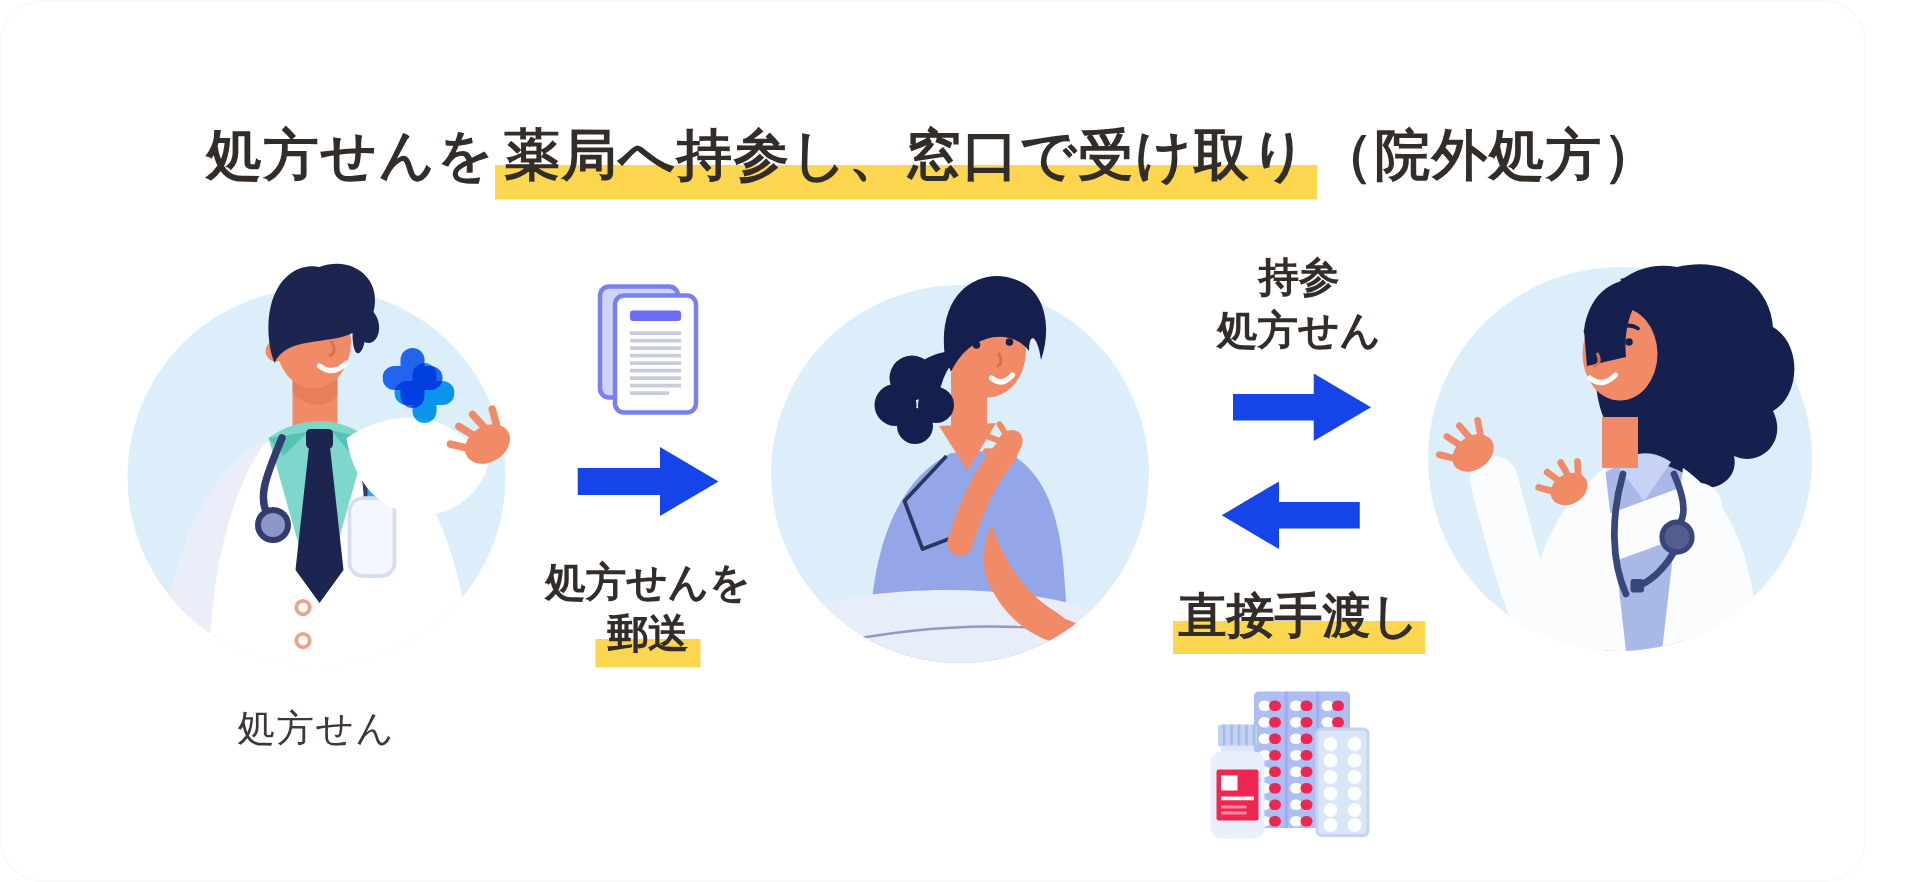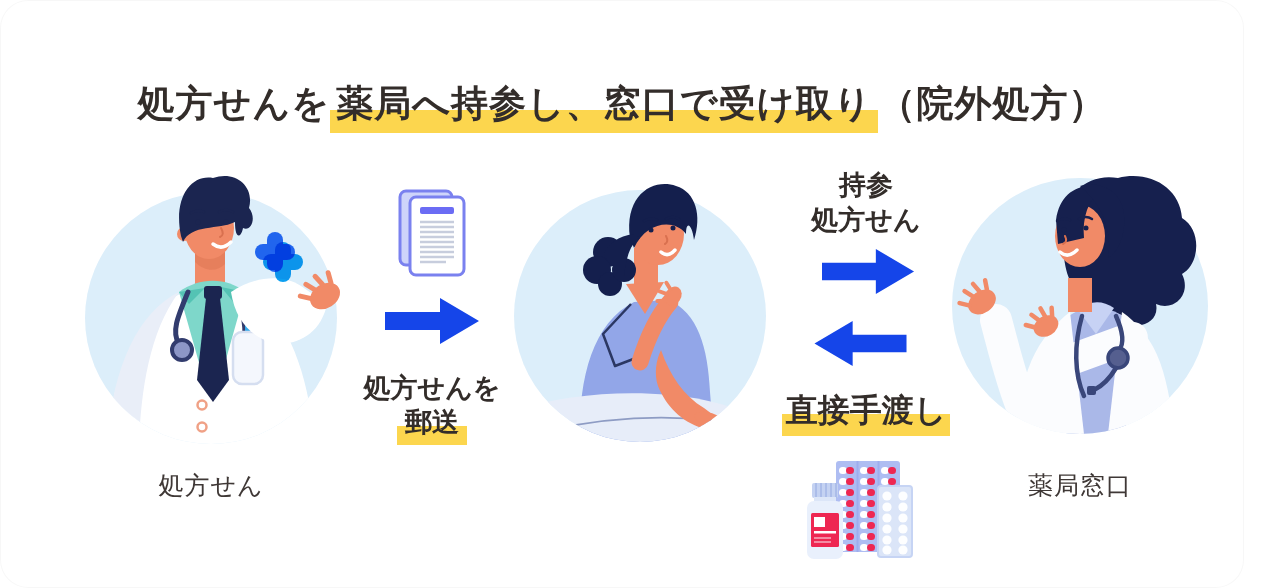--- a/index.html
+++ b/index.html
@@ -315,15 +315,14 @@
     <path d="M104,42 C108,14 128,4 150,10 C136,22 130,40 132,60 L106,66 Z" fill="#16204e"></path>
     <path d="M128,8 C150,2 170,14 172,36 C174,58 166,74 156,80 C160,58 154,30 128,8 Z" fill="#16204e"></path>
 
     <circle cx="112" cy="52" r="2.5" fill="#16204e"></circle>
     <circle cx="134" cy="50" r="2.5" fill="#16204e"></circle>
     <path d="M105,43 Q112,39 118,42 M127,41 Q134,37 140,41" stroke="#16204e" stroke-width="2.5" fill="none" stroke-linecap="round"></path>
     <path d="M113,58 Q116,64 111,66" stroke="#d9704f" stroke-width="2" fill="none" stroke-linecap="round"></path>
     <path d="M108,74 Q116,81 125,72" stroke="#ffffff" stroke-width="3.5" fill="none" stroke-linecap="round"></path>
   </svg>
 
-  <div class="abs fig-label" style="left:952px;width:256px">薬局窓口</div>
 
 </div>
 
 </body></html>

